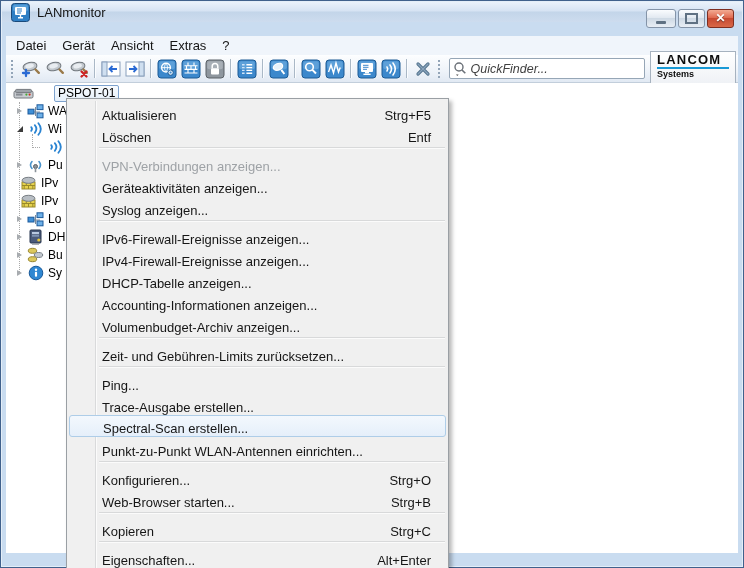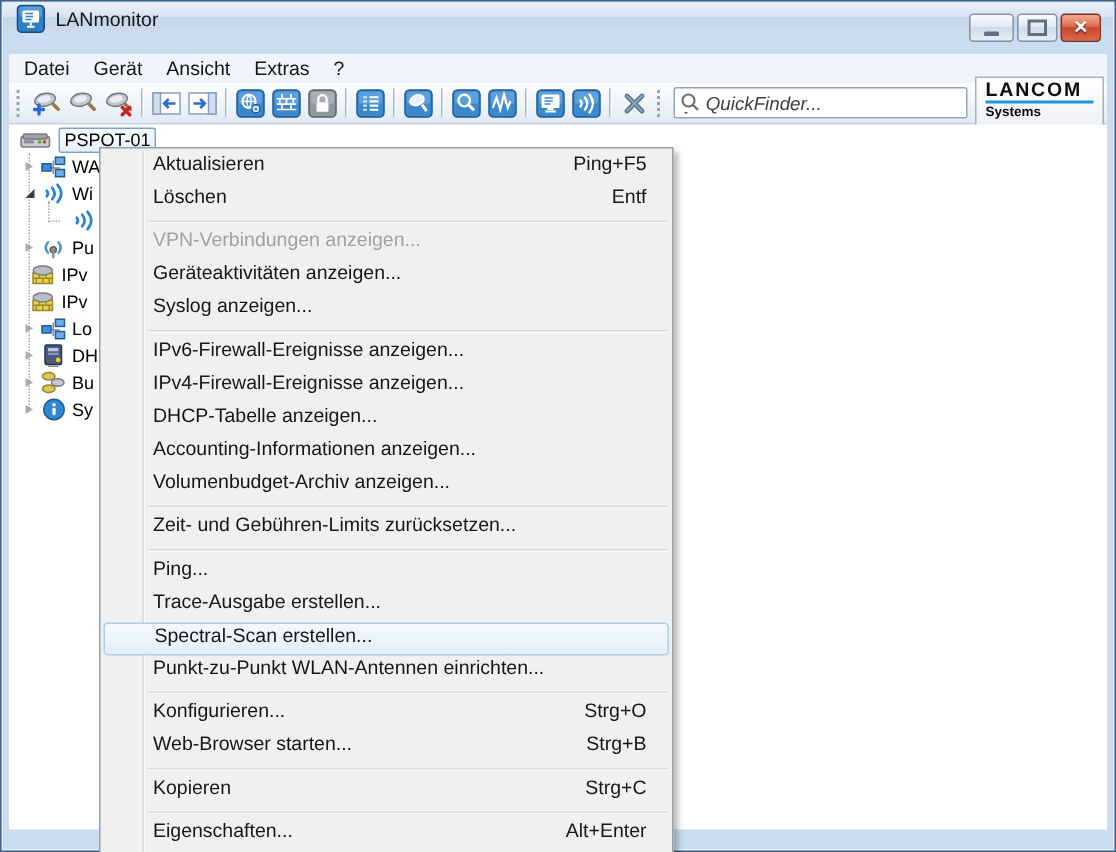--- a/index.html
+++ b/index.html
@@ -58,21 +58,21 @@
   .logo-sub{font-size:9px;font-weight:bold;color:#0d0d0d;display:block;line-height:8px;}
 
   
   .client{position:absolute;top:82px;left:5px;right:5px;bottom:14px;background:#fff;}
   .tree{position:relative;padding-top:2px;font-size:12px;color:#000;}
   .tree-vline{position:absolute;left:13px;top:19px;height:172px;
               border-left:1px dotted #a9a9a9;}
   .tree-row{display:flex;align-items:center;height:18px;position:relative;}
   .root-row{height:17px;}
   .root-row .ticon{margin-left:6px;width:22px;}
-  .root-label{margin-left:2px;border:1px solid #7da2ce;border-radius:2px;
+  .root-label{margin-left:17px;border:1px solid #7da2ce;border-radius:2px;
               background:linear-gradient(#f8fbfe,#e6f0fa);padding:0 3px;height:15px;
               line-height:15px;white-space:nowrap;}
   .lvl1{padding-left:7px;}
   .lvl2{padding-left:34px;}
   .lvl2::before{content:'';position:absolute;left:26px;top:-4px;height:13px;width:7px;
                 border-left:1px dotted #a9a9a9;border-bottom:1px dotted #a9a9a9;}
   .expander{width:13px;display:flex;align-items:center;justify-content:center;flex:none;}
   .exp-c{width:0;height:0;border-top:3.5px solid transparent;
          border-bottom:3.5px solid transparent;border-left:5px solid #a8acb0;}
   .exp-e{width:0;height:0;border-left:6px solid transparent;border-bottom:6px solid #3c3c3c;}
@@ -80,21 +80,21 @@
   .ticon{width:19px;display:flex;justify-content:center;align-items:center;flex:none;
          margin-right:3px;}
   .tlabel{white-space:nowrap;}
 
   
   .ctxmenu{position:absolute;left:65px;top:97px;width:383px;height:478px;background:#f0f0f0;
            border:1px solid #9a9fa4;box-shadow:3px 3px 4px rgba(0,0,0,.28);z-index:50;
            padding:2px 0;box-sizing:border-box;overflow:hidden;}
   .cm-gutter{position:absolute;left:28px;top:2px;bottom:2px;width:1px;background:#d9dadb;
              border-right:1px solid #fbfbfb;}
-  .cm-item{position:relative;height:22px;display:flex;align-items:flex-start;
+  .cm-item{position:relative;height:22px;display:flex;align-items:flex-end;
            padding:0 17px 0 35px;font-size:13px;color:#161616;cursor:default;}
   .cm-label{flex:1;white-space:nowrap;}
   .cm-shortcut{margin-left:20px;white-space:nowrap;}
   .cm-item.disabled{color:#9ea2a6;}
   .cm-item.highlighted{margin:0 2px;padding:0 15px 0 33px;border:1px solid #aecde8;
            border-radius:3px;background:linear-gradient(#f3f8fd,#e5effa);height:20px;}
   .cm-sep{height:1px;background:#d8d9da;border-bottom:1px solid #fbfbfb;margin:2px 3px 3px 32px;}
 </style>
 </head>
 <body>
@@ -458,21 +458,21 @@
           </span>
           <span class="tlabel">Sy</span>
         </div>
       </div>
   </div>
 
   <div class="ctxmenu" id="ctxmenu">
     <div class="cm-gutter"></div>
   <div class="cm-item">
         <span class="cm-label">Aktualisieren</span>
-        <span class="cm-shortcut">Ping+F5</span>
+        <span class="cm-shortcut">Strg+F5</span>
       </div>
       <div class="cm-item">
         <span class="cm-label">Löschen</span>
         <span class="cm-shortcut">Entf</span>
       </div>
       <div class="cm-sep"></div>
       <div class="cm-item disabled">
         <span class="cm-label">VPN-Verbindungen anzeigen...</span>
         <span class="cm-shortcut"></span>
       </div>

